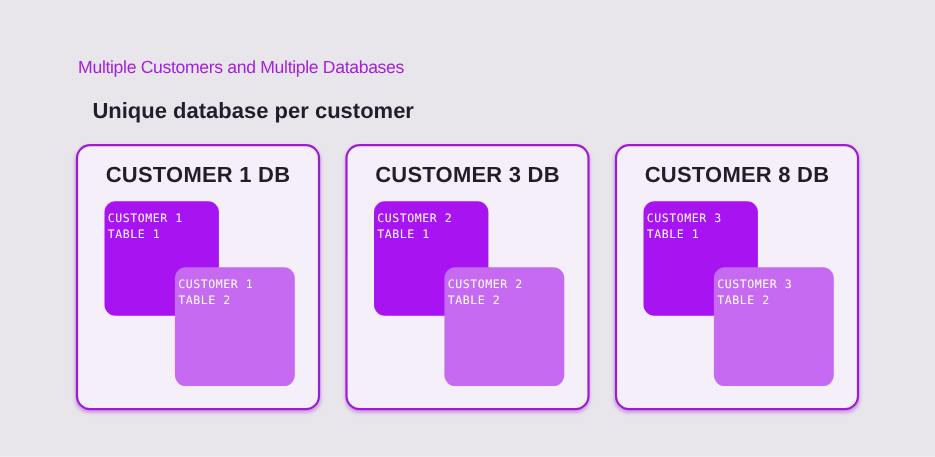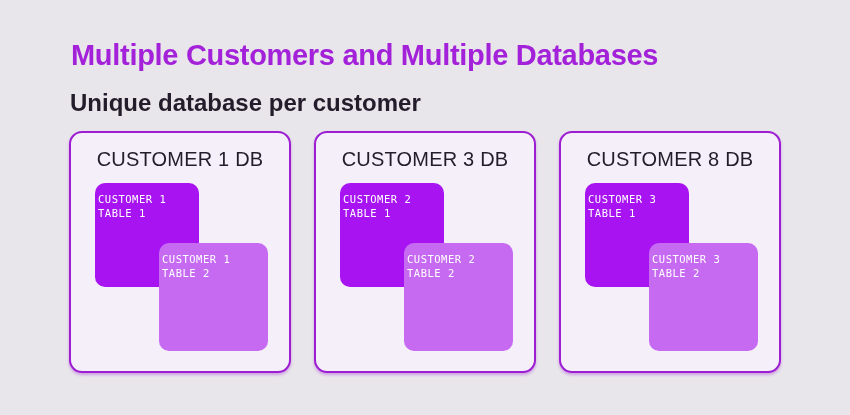--- a/index.html
+++ b/index.html
@@ -10,34 +10,34 @@
   .canvas {
     position: relative;
     width: 850px;
     height: 415px;
     background: var(--background, #e8e6eb);
     overflow: hidden;
   }
   .page-title {
     position: absolute;
     left: 71px;
-    top: 40px;
+    top: 53px;
     margin: 0;
-    font-size: 29px;
-    font-weight: 700;
+    font-size: 16px;
+    font-weight: 400;
     letter-spacing: -0.3px;
     color: var(--title, #a322d9);
     line-height: 1.1;
   }
   .page-subtitle {
     position: absolute;
-    left: 70px;
+    left: 84px;
     top: 90px;
     margin: 0;
-    font-size: 24px;
+    font-size: 20px;
     font-weight: 700;
     color: var(--text-dark, #231c2a);
     line-height: 1.1;
   }
   .cards-row {
     position: absolute;
     left: 69px;
     top: 131px;
     display: flex;
     gap: 23px;
@@ -49,21 +49,21 @@
     height: 242px;
     background: var(--card-background, #f5eff9);
     border: 2px solid var(--card-border, #9d1ed2);
     border-radius: 13px;
     box-shadow: 0 2px 3px rgba(157, 30, 210, 0.35);
   }
   .card-title {
     margin: 15px 0 0 0;
     text-align: center;
     font-size: 20px;
-    font-weight: 400;
+    font-weight: 700;
     letter-spacing: 0.2px;
     color: var(--text-dark, #231c2a);
     line-height: 1.1;
   }
   .table-box {
     position: absolute;
     border-radius: 10px;
     color: var(--table-label, #ffffff);
     font-family: "DejaVu Sans Mono", "Liberation Mono", monospace;
     font-size: 10.5px;

